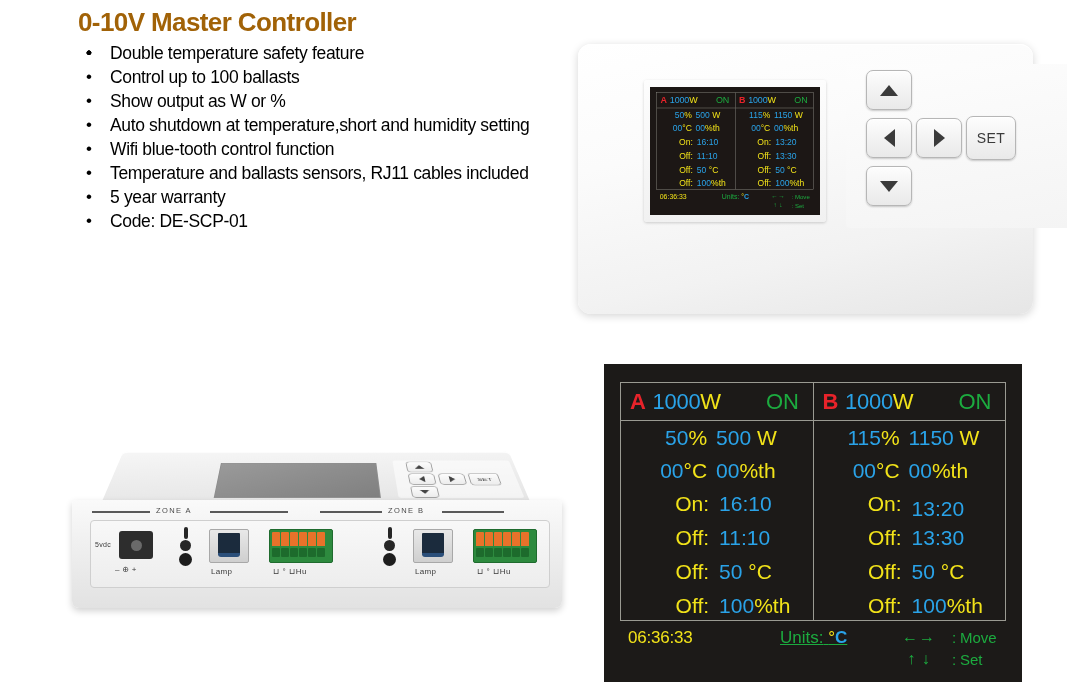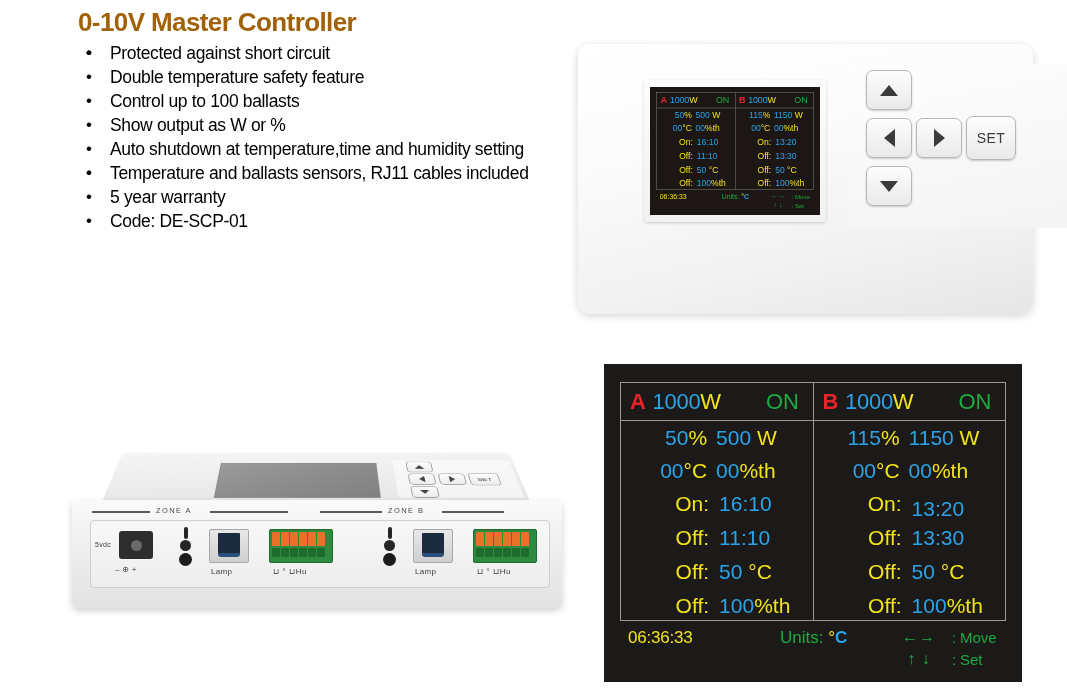--- a/index.html
+++ b/index.html
@@ -99,21 +99,21 @@
     flex:0 0 46%;text-align:right;padding-right:10px;color:#f2e319;
   }
   .zrow.sched .val{flex:1;text-align:left;}
   .zrow.sched.lower .val{position:relative;top:5px;}
 
   #lcd-status{
     position:absolute;left:16px;right:12px;top:262px;height:48px;
     font-size:17px;
   }
   #clock{position:absolute;left:8px;top:2px;color:#f2e319;letter-spacing:-0.2px;}
-  #units-wrap{position:absolute;left:160px;top:2px;color:#1cab3f;}
+  #units-wrap{position:absolute;left:160px;top:2px;color:#1cab3f;text-decoration:underline;}
   #units-wrap .uval{color:#2aa3e8;font-weight:bold;}
   #units-wrap .udeg{color:#f2e319;}
   #legend{position:absolute;right:2px;top:0;color:#1cab3f;font-size:15px;}
   .leg-row{display:flex;align-items:center;height:22px;justify-content:flex-end;}
   .leg-keys{width:58px;text-align:center;color:#1cab3f;font-size:16px;letter-spacing:1px;}
   .leg-colon{width:12px;text-align:center;}
   .leg-word{width:48px;text-align:left;}
 
   
   #wall-screen .mini{
@@ -220,26 +220,26 @@
   #tl-a{left:182px;} #tl-b{left:386px;}
 </style>
 </head>
 <body>
 
 <div id="spec-panel">
   <h1 id="product-title">0-10V Master Controller</h1>
   <ul id="feature-list">
     <li><span class="bullet">•</span></li>
     <li><span class="bullet">•</span></li>
-    <li><span class="bullet">•</span><span>Protected against short circuit</span></li>
+    <li><span class="bullet">•</span></li>
     <li><span class="bullet">•</span><span>Double temperature safety feature</span></li>
     <li><span class="bullet">•</span><span>Control up to 100 ballasts</span></li>
     <li><span class="bullet">•</span><span>Show output as W or %</span></li>
-    <li><span class="bullet">•</span><span>Auto shutdown at temperature,time and humidity setting</span></li>
-    <li><span class="bullet">•</span></li>
+    <li><span class="bullet">•</span><span>Auto shutdown at temperature,short and humidity setting</span></li>
+    <li><span class="bullet">•</span><span>Wifi blue-tooth control function</span></li>
     <li><span class="bullet">•</span><span>Temperature and ballasts sensors, RJ11 cables included</span></li>
     <li><span class="bullet">•</span><span>5 year warranty</span></li>
     <li><span class="bullet">•</span><span>Code: DE-SCP-01</span></li>
   </ul>
 </div>
 
 <div id="wall-unit">
   <div id="wall-bezel">
     <div id="wall-screen">
       <div class="mini">

